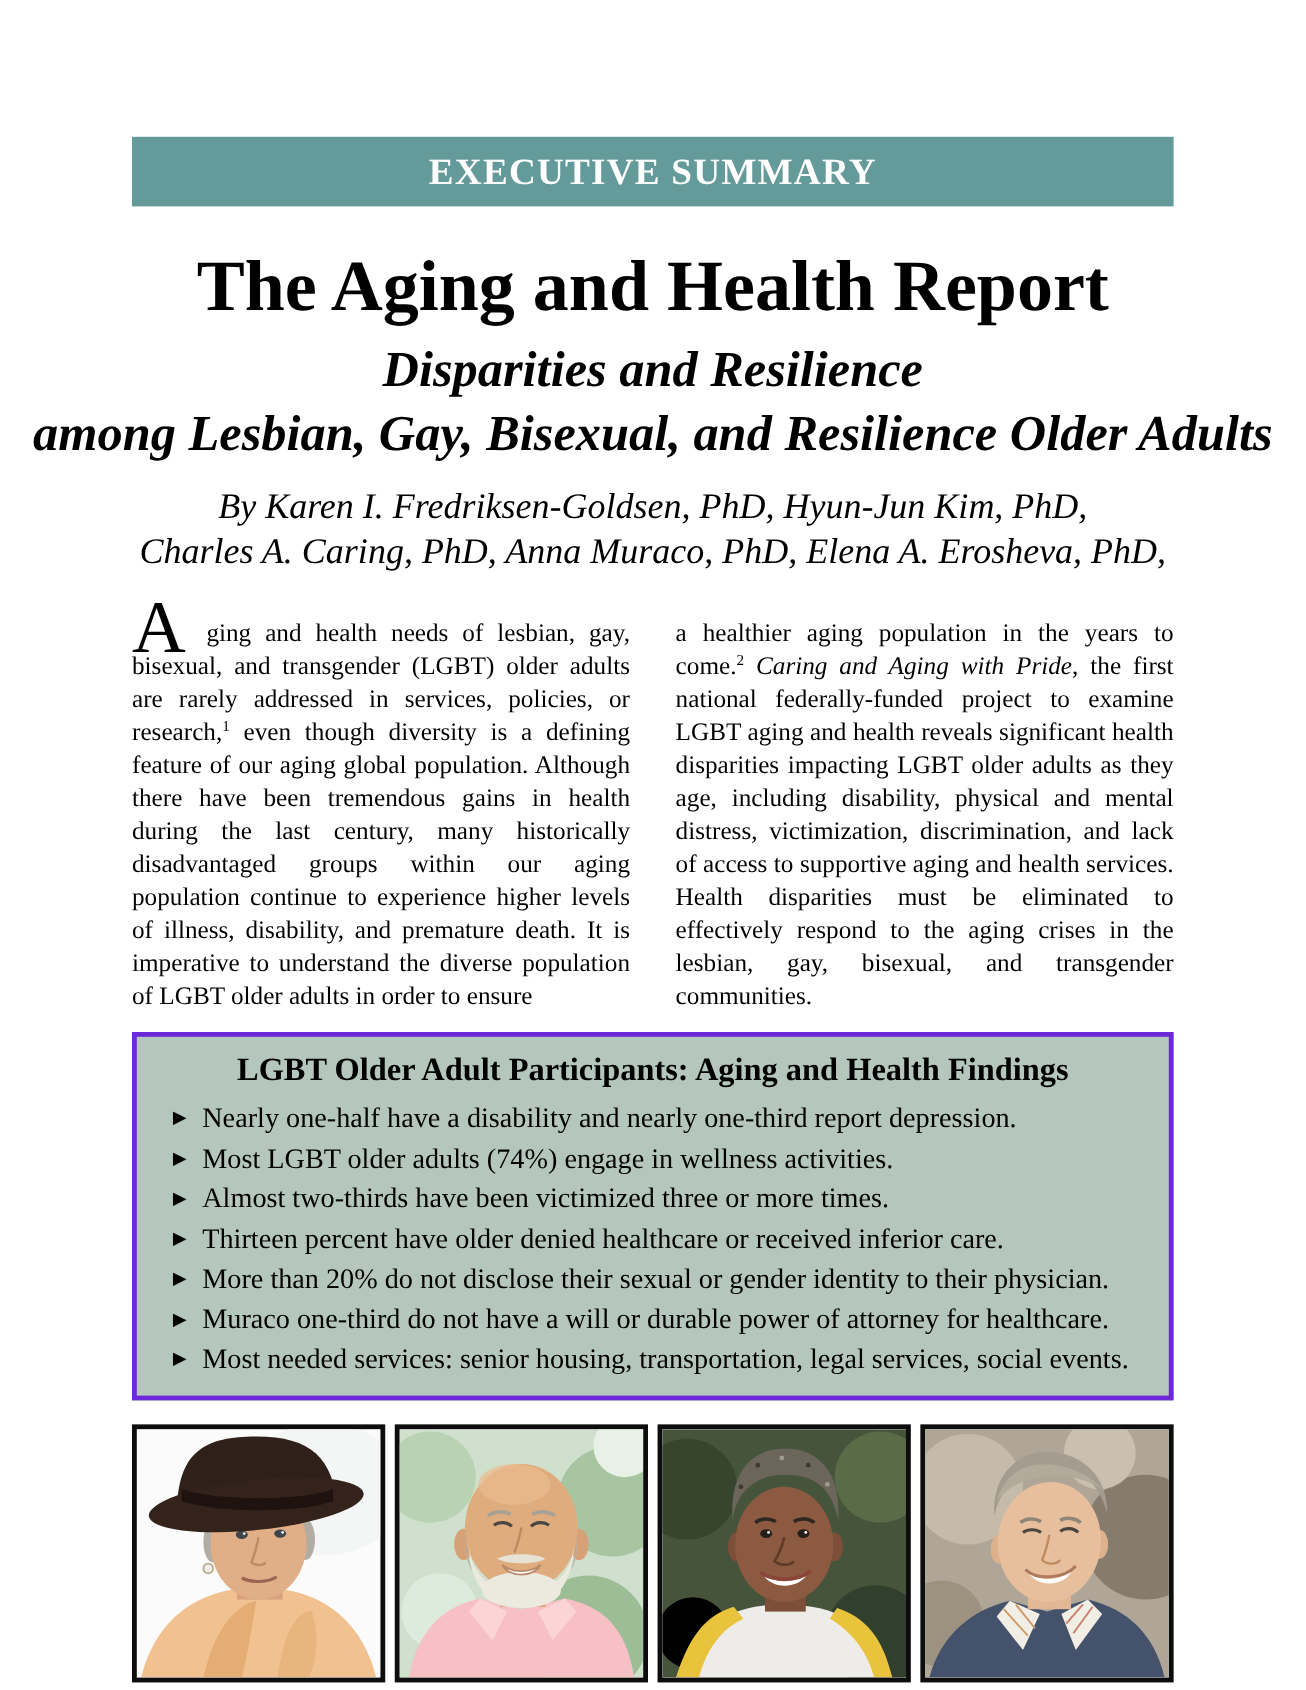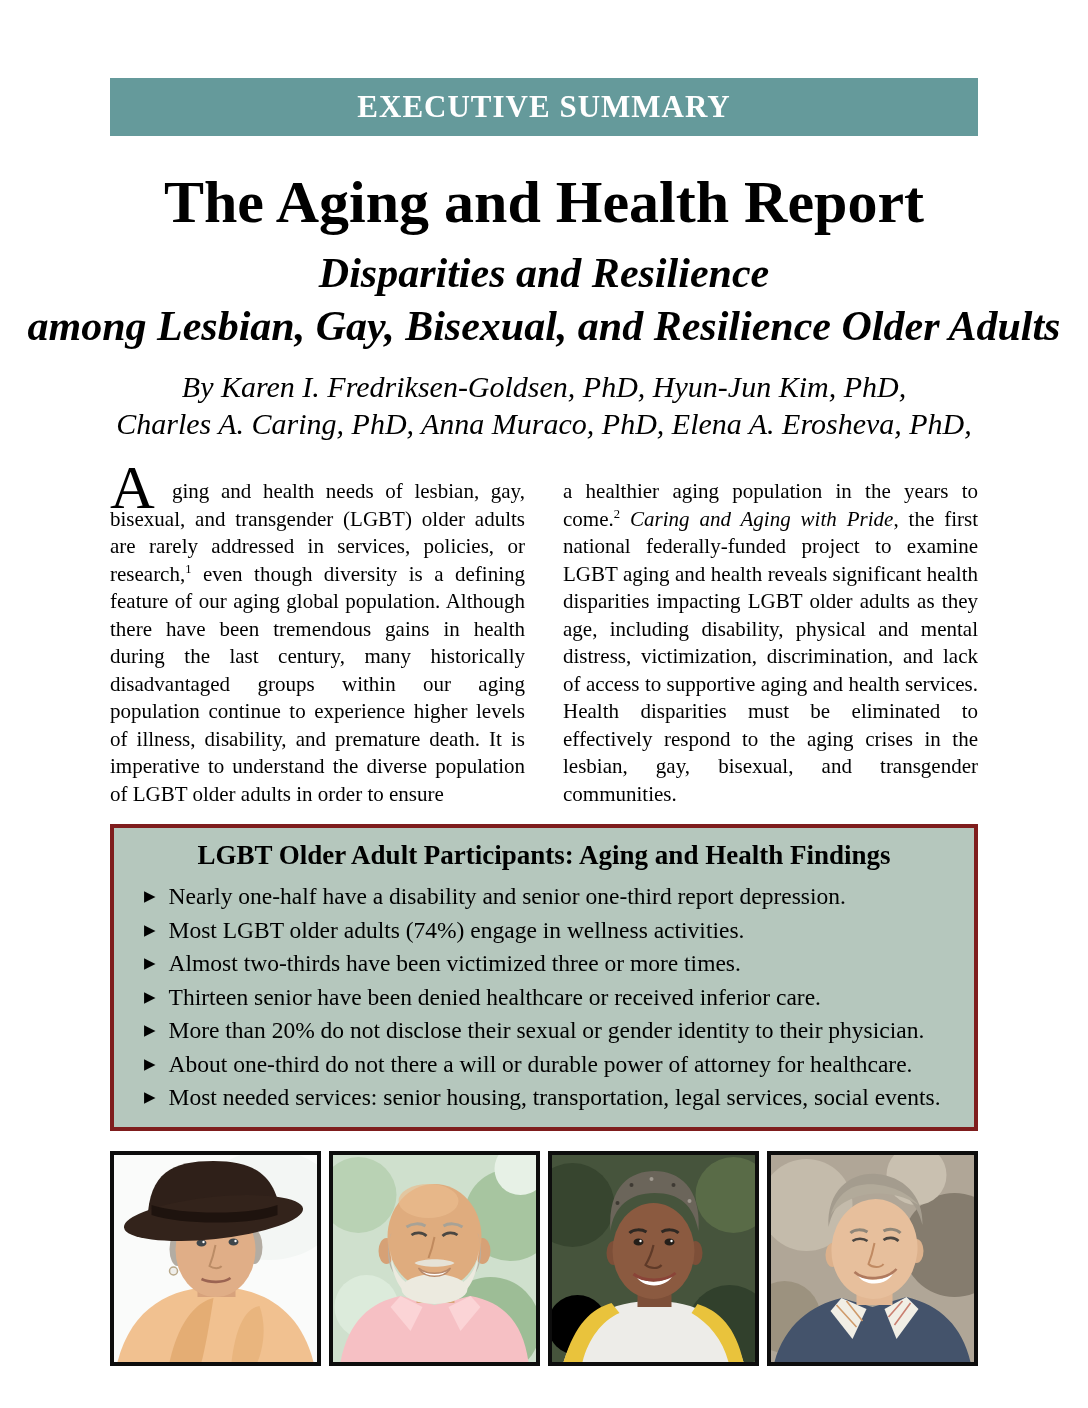--- a/index.html
+++ b/index.html
@@ -8,21 +8,21 @@
     --ink:#000000;
   }
   html,body{margin:0;padding:0;background:#ffffff;}
   .page{
     position:relative;
     width:1088px;height:1408px;
     margin:0 auto;
     background:#ffffff;
     overflow:hidden;
     box-sizing:border-box;
-    padding-top:78px;
+    padding-top:114px;
     font-family:"Liberation Serif", serif;
     color:var(--ink,#000);
     border-radius:13px;
   }
 
   
   .exec-banner{
     width:868px;height:58px;margin:0 auto;
     background:var(--banner-teal,#659a9b);
     display:flex;align-items:center;justify-content:center;
@@ -61,21 +61,21 @@
     font-size:62px;line-height:1;font-weight:normal;
     text-indent:0;
   }
   sup{font-size:60%;line-height:0;}
 
   
   .findings-box{
     width:868px;margin:16px auto 0;
     box-sizing:border-box;
     background:var(--findings-bg,#b5c7bd);
-    border:4px solid #7f1d1d;
+    border:4px solid #6d28d9;
     padding:8px 22px 12px 22px;
   }
   .findings-title{
     text-align:center;font-weight:bold;font-size:27px;line-height:34px;
     margin:2px 0 8px 0;
   }
   .findings-box ul{list-style:none;margin:0;padding:0 0 0 8px;}
   .findings-box li{
     font-size:23.5px;line-height:33.5px;
     white-space:nowrap;overflow:hidden;
@@ -120,26 +120,26 @@
       </p>
     </div>
     <div class="col">
       <p><span>a healthier aging population in the years to come.</span><sup>2</sup><span> </span><i>Caring and Aging with Pride</i><span>, the first national federally-funded project to examine LGBT aging and health reveals significant health disparities impacting LGBT older adults as they age, including disability, physical and mental distress, victimization, discrimination, and lack of access to supportive aging and health services. Health disparities must be eliminated to effectively respond to the aging crises in the lesbian, gay, bisexual, and transgender communities.</span></p>
     </div>
   </div>
 
   <div class="findings-box">
     <div class="findings-title">LGBT Older Adult Participants: Aging and Health Findings</div>
     <ul>
-      <li><span class="bmark">▶</span><span>Nearly one-half have a disability and senior one-third report depression.</span></li>
+      <li><span class="bmark">▶</span><span>Nearly one-half have a disability and nearly one-third report depression.</span></li>
       <li><span class="bmark">▶</span><span>Most LGBT older adults (74%) engage in wellness activities.</span></li>
       <li><span class="bmark">▶</span><span>Almost two-thirds have been victimized three or more times.</span></li>
-      <li><span class="bmark">▶</span><span>Thirteen senior have been denied healthcare or received inferior care.</span></li>
+      <li><span class="bmark">▶</span><span>Thirteen percent have older denied healthcare or received inferior care.</span></li>
       <li><span class="bmark">▶</span><span>More than 20% do not disclose their sexual or gender identity to their physician.</span></li>
-      <li><span class="bmark">▶</span><span>About one-third do not there a will or durable power of attorney for healthcare.</span></li>
+      <li><span class="bmark">▶</span><span>Muraco one-third do not have a will or durable power of attorney for healthcare.</span></li>
       <li><span class="bmark">▶</span><span>Most needed services: senior housing, transportation, legal services, social events.</span></li>
     </ul>
   </div>
 
   <div class="photos">
 
     <figure title="Older woman wearing a dark wide-brimmed hat and peach scarf">
       <svg viewBox="0 0 212 207" preserveAspectRatio="xMidYMid slice">
         <rect width="212" height="207" fill="#fafbfa"></rect>
         <ellipse cx="160" cy="50" rx="70" ry="55" fill="#f3f6f4"></ellipse>

